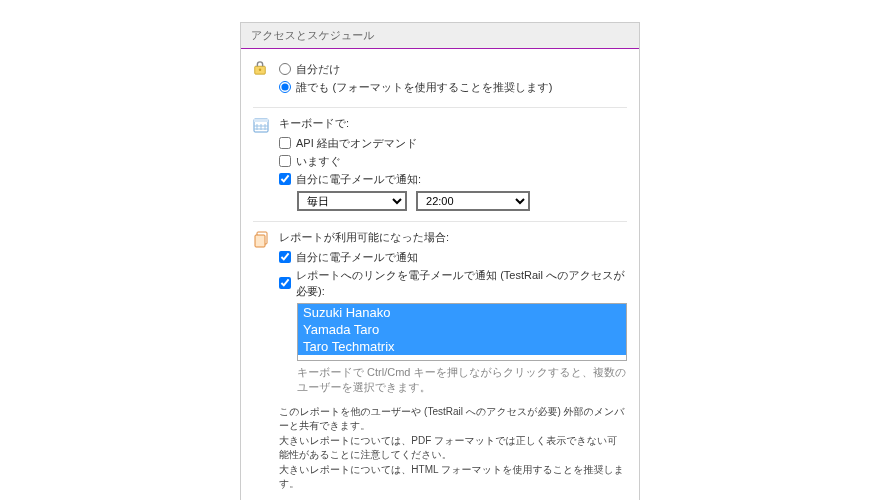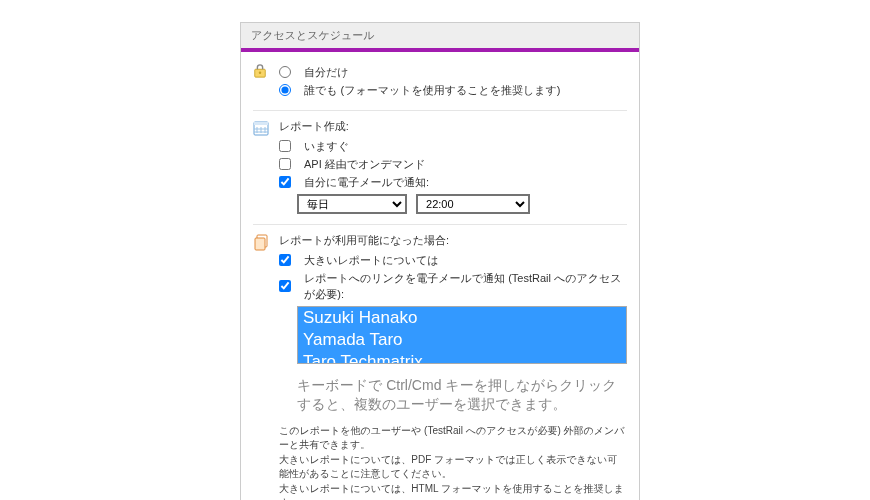--- a/index.html
+++ b/index.html
@@ -20,21 +20,21 @@
     position: absolute;
     left: 240px;
     top: 22px;
     width: 400px;
     border: 1px solid #ccc;
     background: #fff;
     box-sizing: border-box;
   }
   .panel-header {
     background: #eee;
-    border-bottom: 4px solid #a21caf;
+    border-bottom: 1px solid #a21caf;
     padding: 5px 10px;
     color: #666;
     font-size: 11px;
   }
   .panel-body {
     padding: 10px 12px 14px 12px;
   }
   .section {
     margin-bottom: 10px;
   }
@@ -54,21 +54,20 @@
   .section-title {
     color: #333;
     margin-bottom: 4px;
     font-size: 11px;
   }
   .opt {
     display: flex;
     align-items: center;
     margin: 2px 0 2px 0;
     line-height: 16px;
-    gap: 8px;
   }
   .opt input[type=radio], .opt input[type=checkbox] {
     margin: 0 5px 0 0;
     width: 12px;
     height: 12px;
   }
   .indent {
     margin-left: 18px;
   }
   select {
@@ -92,34 +91,34 @@
     border: none;
     border-top: 1px solid #e5e5e5;
     margin: 8px 0;
   }
   .userlist {
     margin-top: 4px;
     border: 1px solid #aaa;
     background: #fff;
     height: 56px;
     overflow-y: scroll;
-    font-size: 17px;
+    font-size: 13px;
   }
   .userlist .u {
     padding: 1px 5px;
     color: #000;
   }
   .userlist .u.sel {
     background: #3399ff;
     color: #fff;
   }
   .hint {
     color: #888;
-    font-size: 14px;
-    margin-top: 12px;
+    font-size: 11px;
+    margin-top: 4px;
     line-height: 1.35;
   }
   .desc {
     color: #444;
     font-size: 10px;
     line-height: 1.45;
     margin-top: 10px;
   }
   
   .ico-lock {
@@ -171,28 +170,28 @@
               <rect x="1" y="2" width="14" height="13" rx="1" fill="#fff" stroke="#6aa3d8"></rect>
               <rect x="1" y="2" width="14" height="3" fill="#d8e8f7"></rect>
               <line x1="4" y1="7" x2="4" y2="13" stroke="#9cc3e6"></line>
               <line x1="8" y1="7" x2="8" y2="13" stroke="#9cc3e6"></line>
               <line x1="12" y1="7" x2="12" y2="13" stroke="#9cc3e6"></line>
               <line x1="1" y1="9" x2="15" y2="9" stroke="#9cc3e6"></line>
               <line x1="1" y1="12" x2="15" y2="12" stroke="#9cc3e6"></line>
             </svg>
           </div>
           <div class="section-content">
-            <div class="section-title">レポート作成:</div>
+            <div class="section-title">キーボードで:</div>
+            <label class="opt">
+              <input type="checkbox" style="">
+              <span>API 経由でオンデマンド</span>
+            </label>
             <label class="opt">
               <input type="checkbox" style="">
               <span>いますぐ</span>
-            </label>
-            <label class="opt">
-              <input type="checkbox" style="">
-              <span>API 経由でオンデマンド</span>
             </label>
             <label class="opt">
               <input type="checkbox" checked="" style="">
               <span>自分に電子メールで通知:</span>
             </label>
             <div class="indent sched-row">
               <select>
                 <option>毎日</option>
               </select>
               <select>
@@ -211,21 +210,21 @@
             <svg class="ico-pages" viewBox="0 0 18 18">
               <rect x="4" y="1" width="10" height="12" rx="1" fill="#fff" stroke="#e08b3c"></rect>
               <rect x="2" y="4" width="10" height="12" rx="1" fill="#ffe6c8" stroke="#e08b3c"></rect>
             </svg>
           </div>
           <div class="section-content">
             <div class="section-title">レポートが利用可能になった場合:</div>
 
             <label class="opt">
               <input type="checkbox" checked="" style="">
-              <span>大きいレポートについては</span>
+              <span>自分に電子メールで通知</span>
             </label>
             <label class="opt">
               <input type="checkbox" checked="" style="">
               <span>レポートへのリンクを電子メールで通知 (TestRail へのアクセスが必要):</span>
             </label>
 
             <div class="indent">
               <div class="userlist" id="userlist">
                   <div class="u sel">Suzuki Hanako</div>
                   <div class="u sel">Yamada Taro</div>

